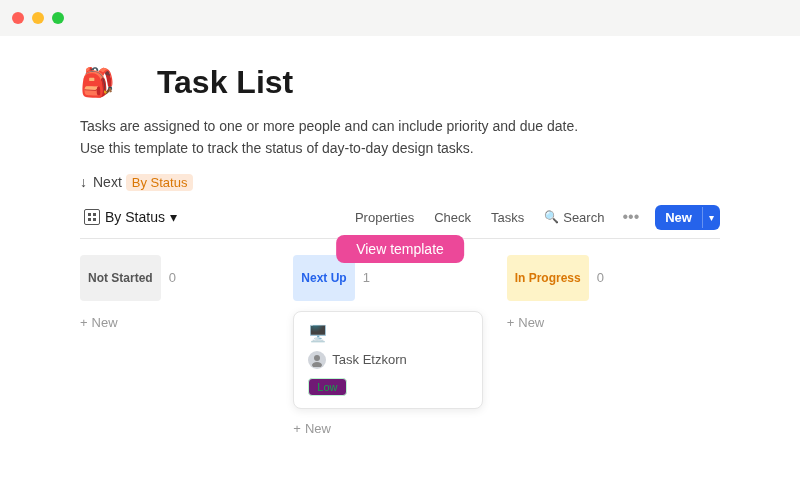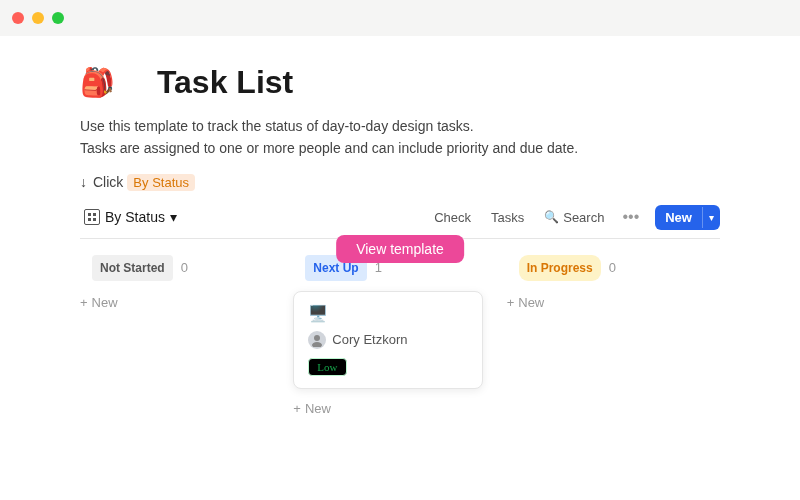--- a/index.html
+++ b/index.html
@@ -182,27 +182,26 @@
 
     .column-header {
       display: flex;
       align-items: center;
       gap: 8px;
       margin-bottom: 10px;
     }
     .column-status-badge {
       font-size: 12px;
       font-weight: 600;
-      padding: 6px 8px;
-      border-radius: 4px;
-      margin-left: 12px;
+      padding: 16px 8px;
+      border-radius: 4px;
     }
     .badge-not-started { background: #f0f0f0; color: #555; }
     .badge-next-up { background: #dbeafe; color: #2563eb; }
-    .badge-in-progress { background: #fef3c7; color: #d97706; border-radius: 9px; }
+    .badge-in-progress { background: #fef3c7; color: #d97706; }
 
     .column-count {
       font-size: 13px;
       color: #999;
     }
 
     .add-new-link {
       display: flex;
       align-items: center;
       gap: 4px;
@@ -268,24 +267,23 @@
       justify-content: center;
       font-size: 10px;
       color: #555;
       overflow: hidden;
     }
     .priority-badge {
       display: inline-block;
       font-size: 11px;
       padding: 2px 8px;
       border-radius: 4px;
-      background: #000000;
+      background: #701a75;
       color: #16a34a;
       border: 1px solid #bbf7d0;
-      font-family: Liberation Serif, serif;
     }
 
     .dots-btn {
       background: none;
       border: none;
       cursor: pointer;
       color: #999;
       font-size: 16px;
       padding: 2px 6px;
       border-radius: 4px;
@@ -301,48 +299,51 @@
 </div>
 
 <div class="main">
 
   <div class="page-title-row">
     <span class="page-emoji">🎒</span>
     <h1 class="page-title">Task List</h1>
   </div>
 
   <div class="description">
+    <p>Tasks are assigned to one or more people and can include priority and due date.</p>
     <p>Use this template to track the status of day-to-day design tasks.</p>
-    <p>Tasks are assigned to one or more people and can include priority and due date.</p>
   </div>
 
 
   <div class="click-hint">
     <span class="arrow">↓</span>
-    <span>Click</span>
+    <span>Next</span>
     <span class="by-status-highlight">By Status</span>
   </div>
 
   <div class="toolbar">
     <button class="by-status-btn">
       <span class="by-status-icon">
         <svg width="10" height="10" viewBox="0 0 10 10" fill="none">
           <rect x="1" y="1" width="3" height="3" fill="#555"></rect>
           <rect x="6" y="1" width="3" height="3" fill="#555"></rect>
           <rect x="1" y="6" width="3" height="3" fill="#555"></rect>
           <rect x="6" y="6" width="3" height="3" fill="#555"></rect>
         </svg>
       </span>
       <span>By Status</span>
       <span>▾</span>
     </button>
 
     <div class="toolbar-spacer"></div>
 
     <div class="toolbar-actions">
+      <button class="toolbar-btn">
+        <span>Properties</span>
+      </button>
       <button class="toolbar-btn">
         <span>Check</span>
       </button>
       <button class="toolbar-btn">
         <span>Tasks</span>
       </button>
       <button class="toolbar-btn">
         <span class="search-icon-sm">🔍</span>
         <span>Search</span>
       </button>
@@ -383,21 +384,21 @@
         <div class="task-card-title">
           <span class="task-icon">🖥️</span>
         </div>
         <div class="task-assignee">
           <div class="avatar-circle">
             <svg width="14" height="14" viewBox="0 0 14 14" fill="none">
               <circle cx="7" cy="5" r="3" fill="#888"></circle>
               <ellipse cx="7" cy="12" rx="5" ry="3" fill="#888"></ellipse>
             </svg>
           </div>
-          <span>Cory Etzkorn</span>
+          <span>Task Etzkorn</span>
         </div>
         <span class="priority-badge">Low</span>
       </div>
 
       <div class="add-new-link">
         <span>+</span>
         <span>New</span>
       </div>
     </div>
 

